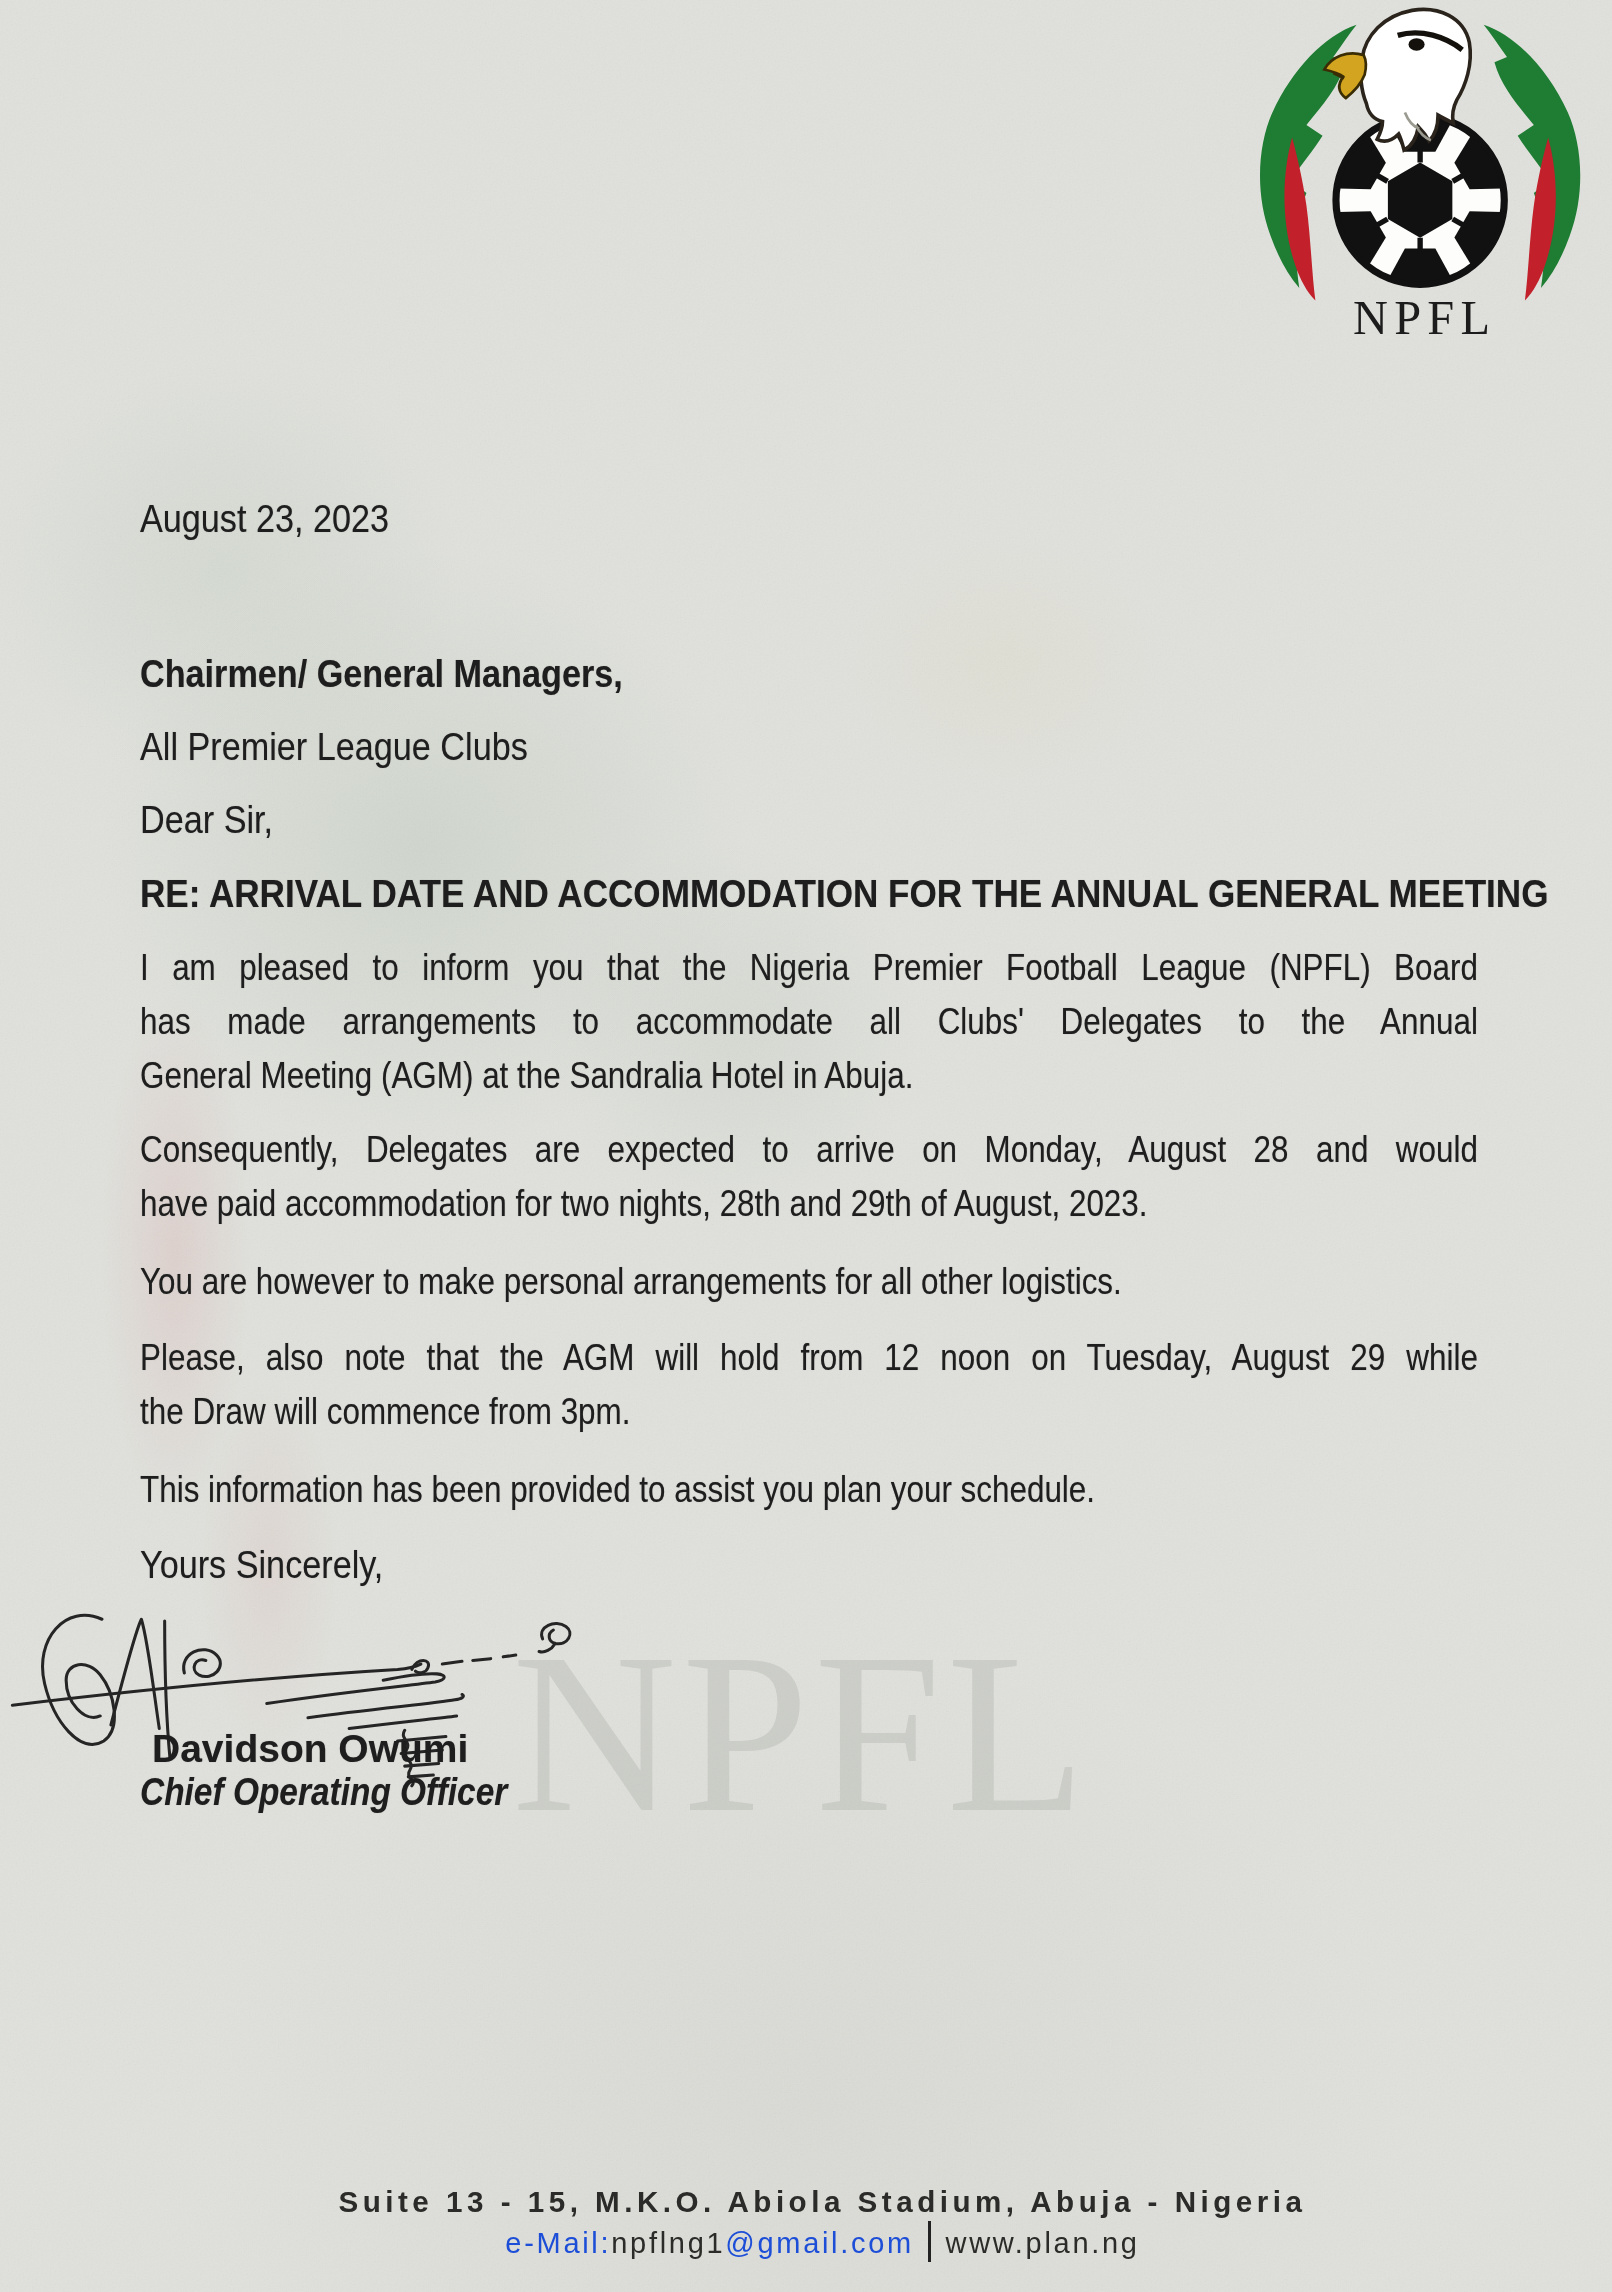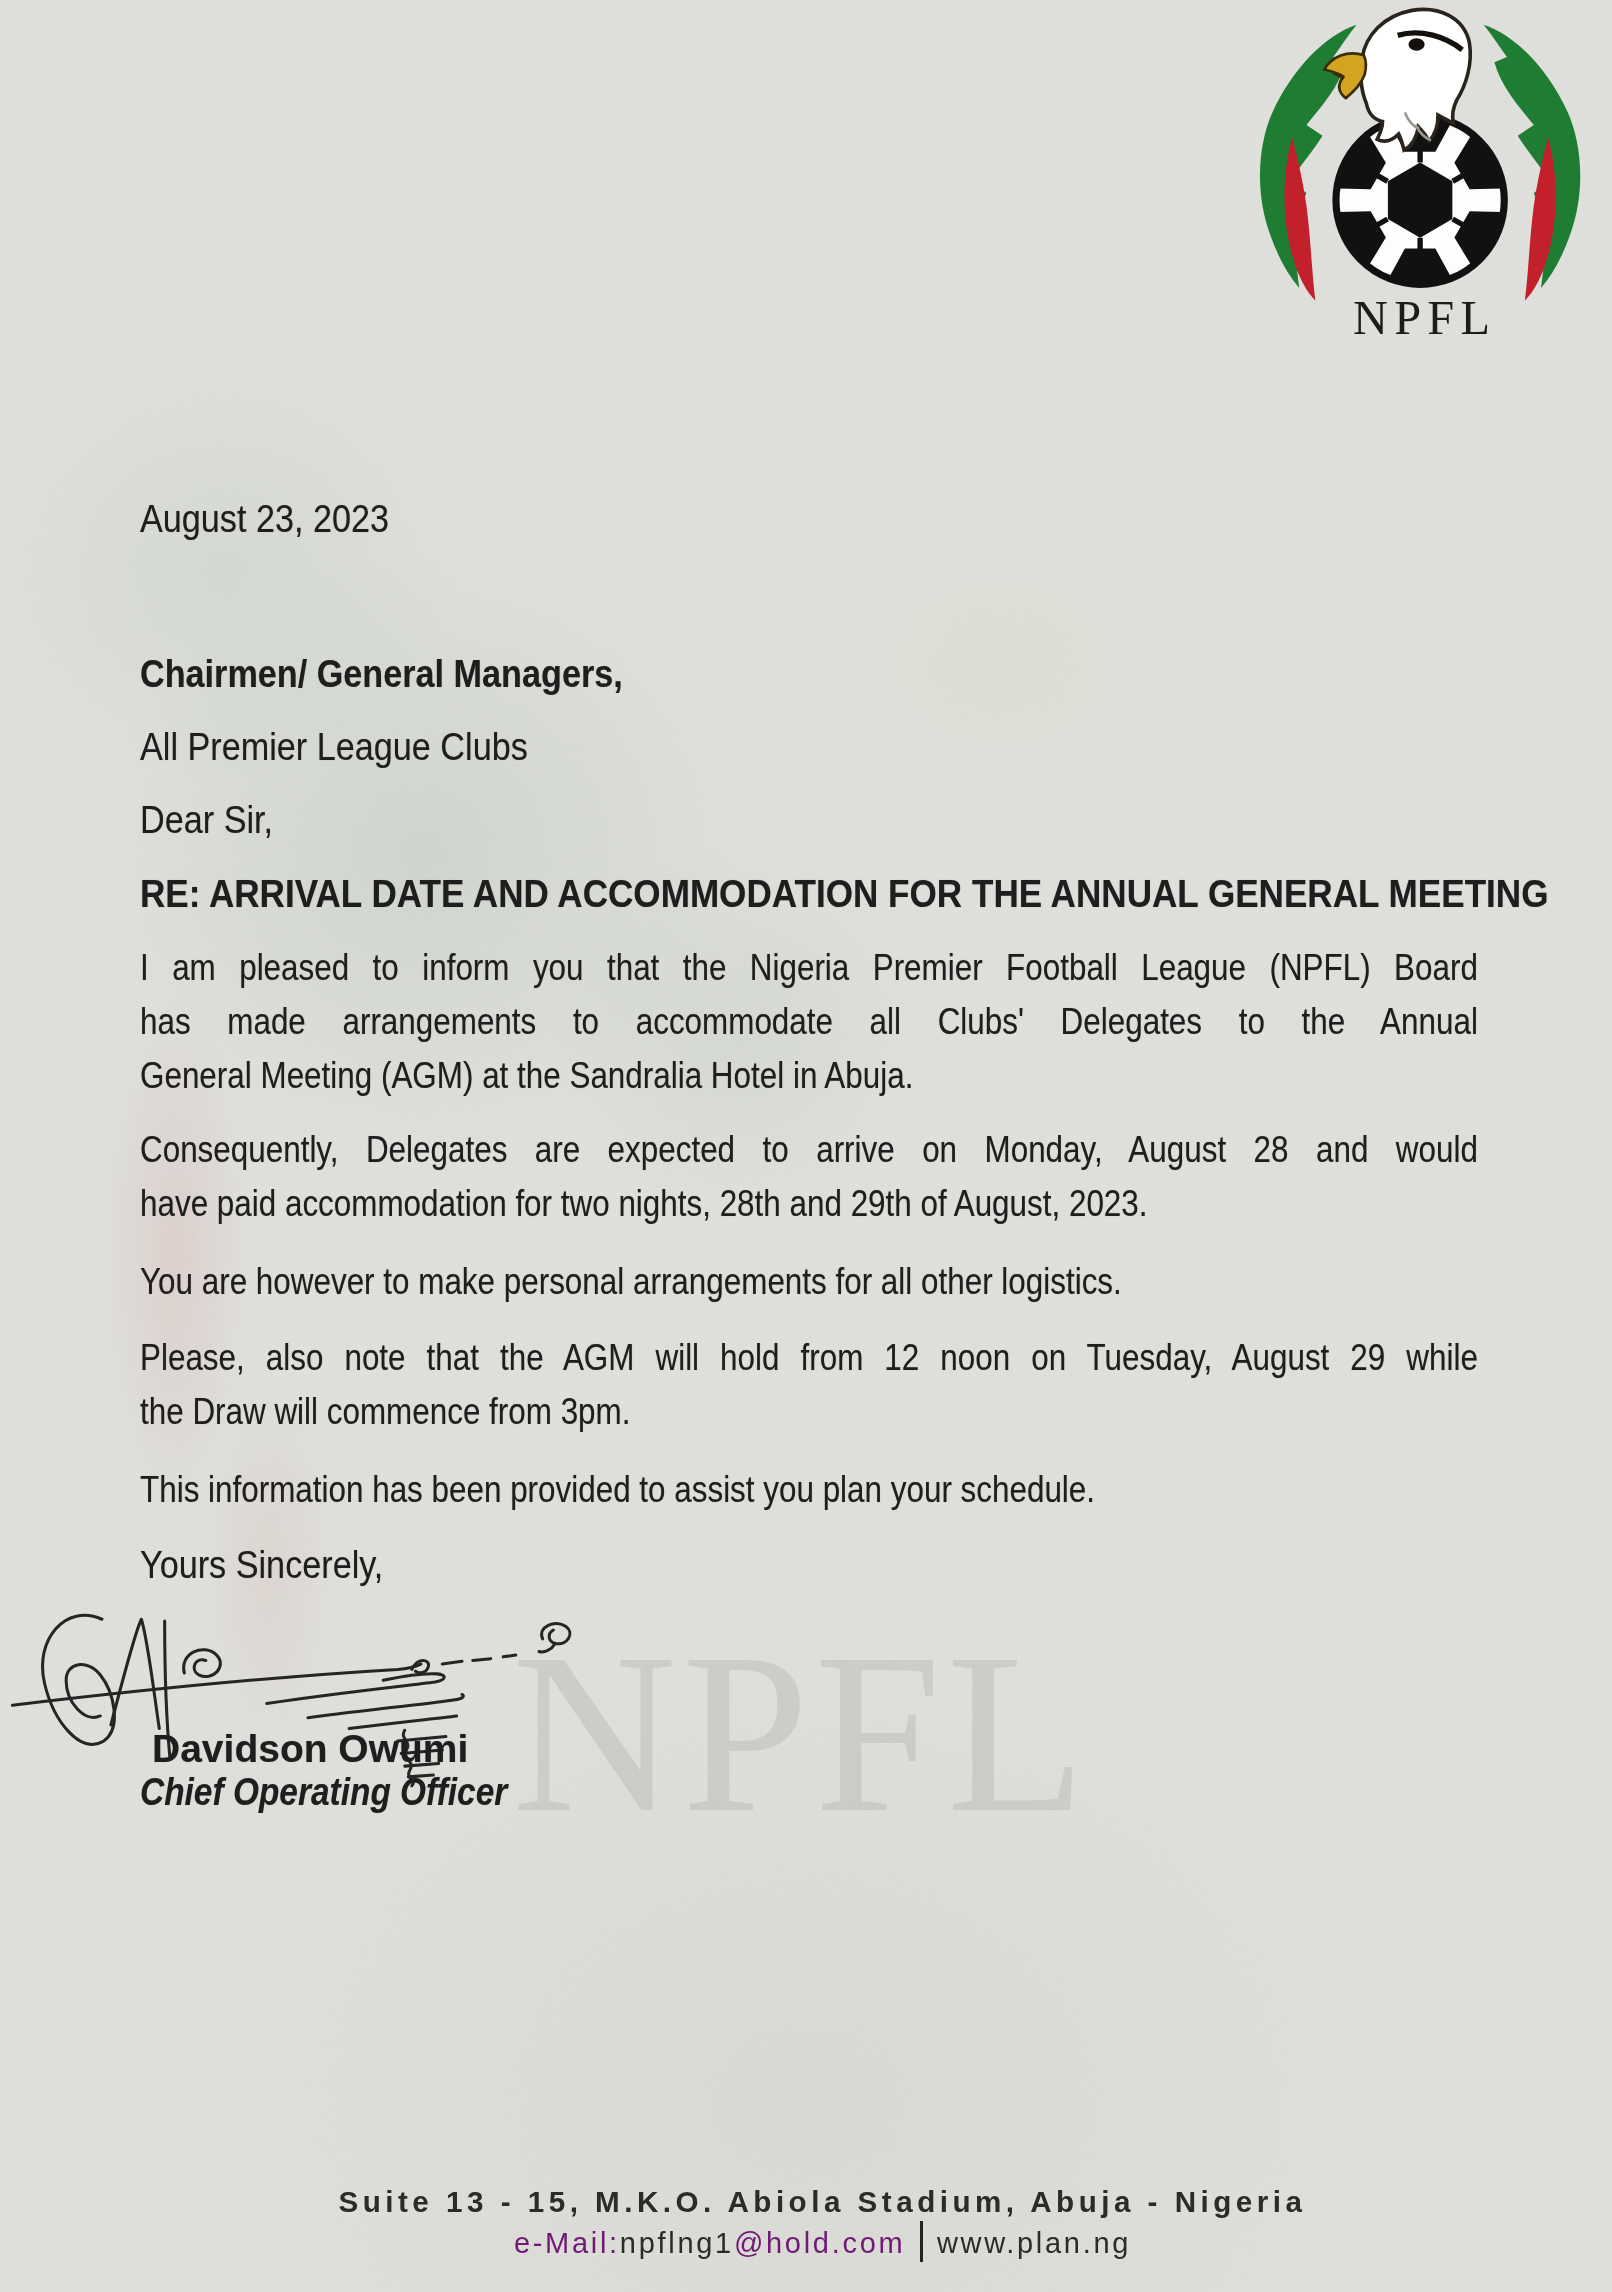--- a/index.html
+++ b/index.html
@@ -45,21 +45,21 @@
   .txt{text-shadow:0 0 0.9px rgba(25,25,25,0.35);}
   .sig-name{font-size:39px;font-weight:bold;}
   .sig-title{font-size:38px;font-weight:bold;font-style:italic;transform:scaleX(0.88);transform-origin:0 50%;}
   .footer{
     position:absolute;left:0;top:2182px;width:1613px;
     text-align:center;transform:translateX(16px);
     color:#2b2b29;
   }
   .footer .f1{font-size:29.6px;font-weight:bold;letter-spacing:4.5px;line-height:39px;}
   .footer .f2{font-size:29px;letter-spacing:2.7px;line-height:39px;}
-  .footer .lt{font-weight:normal;color:#701a75;}
+  .footer .lt{font-weight:normal;color:#1d4ed8;}
   .footer .bd{font-weight:normal;}
   .footer .vbar{
     display:inline-block;width:0;height:41px;
     border-left:3.6px solid #222;
     margin:0 14.3px;vertical-align:-9px;
   }
   svg text{font-family:"Liberation Serif",serif;}
 </style>
 </head>
 <body>
@@ -186,18 +186,18 @@
     <path d="M444,160 C438,170 452,172 446,182 C440,192 456,194 450,204 C444,214 458,215 452,222"></path>
     <path d="M436,172 l54,-5 M440,186 l46,-4 M444,200 l38,-3 M448,212 l28,-2"></path>
   </svg>
 
   <div class="abs sig-name txt" style="top:1727px;margin-left:12px;">Davidson Owumi</div>
   <div class="abs sig-title txt" style="top:1771px;">Chief Operating Officer</div>
 
   <div class="footer">
     <div class="f1">Suite 13 - 15, M.K.O. Abiola Stadium, Abuja - Nigeria</div>
     <div class="f2">
-      <span class="lt">e-Mail:</span><span class="bd">npflng1</span><span class="lt">@hold.com</span><span class="vbar"></span><span class="bd">www.plan.ng</span>
+      <span class="lt">e-Mail:</span><span class="bd">npflng1</span><span class="lt">@gmail.com</span><span class="vbar"></span><span class="bd">www.plan.ng</span>
     </div>
   </div>
 
 </div>
 
 
 </body></html>

